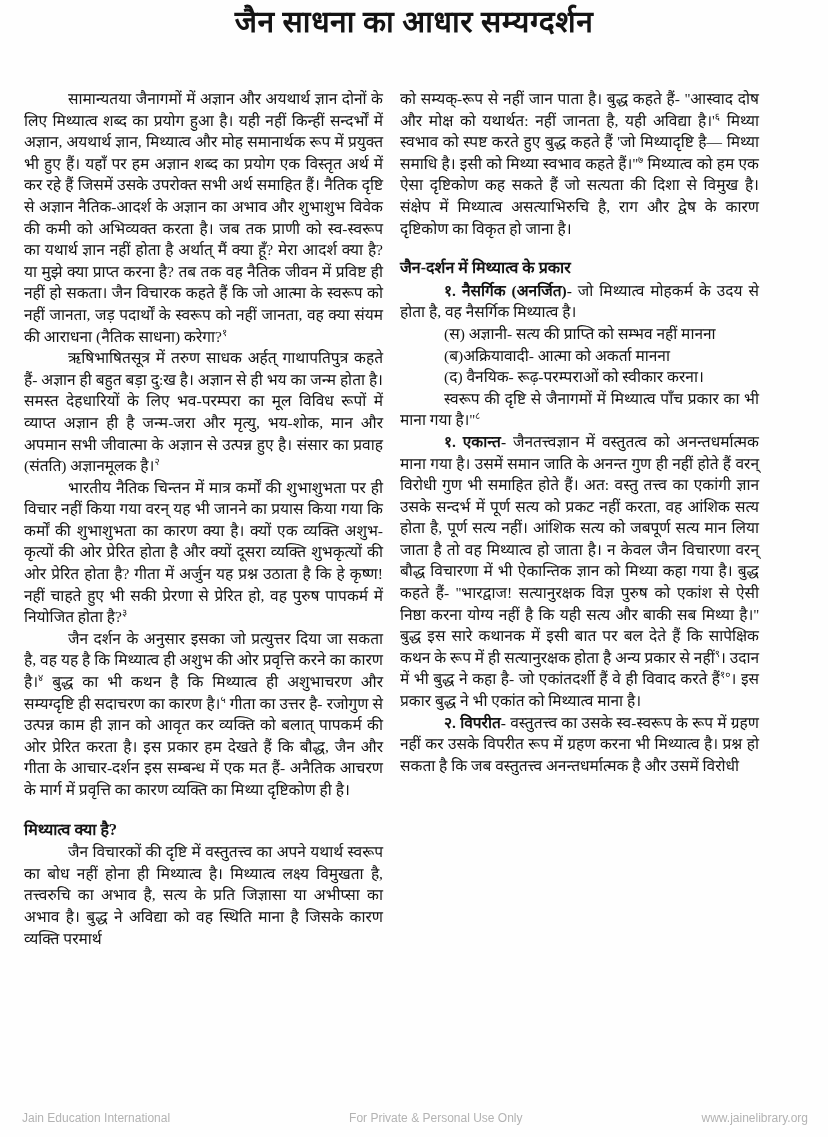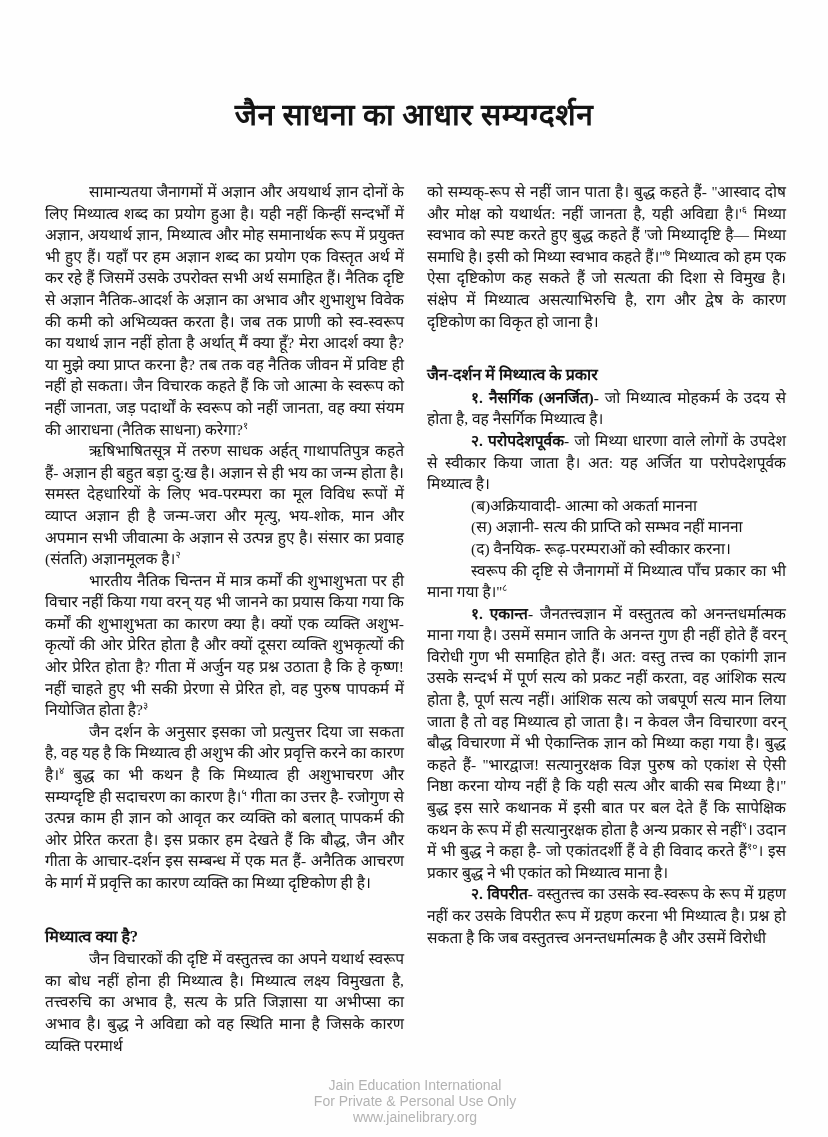--- a/index.html
+++ b/index.html
@@ -10,83 +10,80 @@
     font-family: "Liberation Serif", "DejaVu Serif", serif;
     position: relative;
     overflow: hidden;
   }
   .page-title {
     text-align: center;
     font-weight: bold;
     font-size: 30px;
     letter-spacing: 0.5px;
     margin: 0;
-    padding-top: 93px;
   }
   .columns {
     display: flex;
-    gap: 23px;
-    padding: 0 38px 0 45px;
+    gap: 17px;
+    padding: 0 38px 0 24px;
     margin-top: 47px;
   }
   .col {
     width: 359px;
     font-size: 15.5px;
     line-height: 21.6px;
     text-align: justify;
   }
   .col p.para { margin: 0; text-indent: 44px; }
   .col p.para.noindent { text-indent: 0; }
   .col h2.heading {
     font-size: 16px;
     font-weight: bold;
-    margin: 32px 0 1px 0;
+    margin: 18px 0 1px 0;
     text-align: left;
   }
   .col p.para b { font-weight: bold; }
   .col sup {
     font-size: 10px;
     line-height: 0;
     vertical-align: super;
   }
   .footer {
     position: absolute;
     left: 0; right: 0;
     bottom: 12px;
     display: flex;
     justify-content: space-between;
     align-items: center;
     padding: 0 20px 0 22px;
     font-family: "Liberation Sans", "DejaVu Sans", sans-serif;
-    font-size: 14px;
+    font-size: 12px;
     color: #b3b3b3;
-    flex-direction: column;
   }
 </style>
 </head>
 <body>
 
 <h1 class="page-title">जैन साधना का आधार सम्यग्दर्शन</h1>
 
 <div class="columns">
   <div class="col" id="col-left">
       <p class="para">सामान्यतया जैनागमों में अज्ञान और अयथार्थ ज्ञान दोनों के लिए मिथ्यात्व शब्द का प्रयोग हुआ है। यही नहीं किन्हीं सन्दर्भों में अज्ञान, अयथार्थ ज्ञान, मिथ्यात्व और मोह समानार्थक रूप में प्रयुक्त भी हुए हैं। यहाँ पर हम अज्ञान शब्द का प्रयोग एक विस्तृत अर्थ में कर रहे हैं जिसमें उसके उपरोक्त सभी अर्थ समाहित हैं। नैतिक दृष्टि से अज्ञान नैतिक-आदर्श के अज्ञान का अभाव और शुभाशुभ विवेक की कमी को अभिव्यक्त करता है। जब तक प्राणी को स्व-स्वरूप का यथार्थ ज्ञान नहीं होता है अर्थात् मैं क्या हूँ? मेरा आदर्श क्या है? या मुझे क्या प्राप्त करना है? तब तक वह नैतिक जीवन में प्रविष्ट ही नहीं हो सकता। जैन विचारक कहते हैं कि जो आत्मा के स्वरूप को नहीं जानता, जड़ पदार्थों के स्वरूप को नहीं जानता, वह क्या संयम की आराधना (नैतिक साधना) करेगा?<sup>१</sup></p>
       <p class="para">ऋषिभाषितसूत्र में तरुण साधक अर्हत् गाथापतिपुत्र कहते हैं- अज्ञान ही बहुत बड़ा दु:ख है। अज्ञान से ही भय का जन्म होता है। समस्त देहधारियों के लिए भव-परम्परा का मूल विविध रूपों में व्याप्त अज्ञान ही है जन्म-जरा और मृत्यु, भय-शोक, मान और अपमान सभी जीवात्मा के अज्ञान से उत्पन्न हुए है। संसार का प्रवाह (संतति) अज्ञानमूलक है।<sup>२</sup></p>
       <p class="para">भारतीय नैतिक चिन्तन में मात्र कर्मों की शुभाशुभता पर ही विचार नहीं किया गया वरन् यह भी जानने का प्रयास किया गया कि कर्मों की शुभाशुभता का कारण क्या है। क्यों एक व्यक्ति अशुभ-कृत्यों की ओर प्रेरित होता है और क्यों दूसरा व्यक्ति शुभकृत्यों की ओर प्रेरित होता है? गीता में अर्जुन यह प्रश्न उठाता है कि हे कृष्ण! नहीं चाहते हुए भी सकी प्रेरणा से प्रेरित हो, वह पुरुष पापकर्म में नियोजित होता है?<sup>३</sup></p>
       <p class="para">जैन दर्शन के अनुसार इसका जो प्रत्युत्तर दिया जा सकता है, वह यह है कि मिथ्यात्व ही अशुभ की ओर प्रवृत्ति करने का कारण है।<sup>४</sup> बुद्ध का भी कथन है कि मिथ्यात्व ही अशुभाचरण और सम्यग्दृष्टि ही सदाचरण का कारण है।<sup>५</sup> गीता का उत्तर है- रजोगुण से उत्पन्न काम ही ज्ञान को आवृत कर व्यक्ति को बलात् पापकर्म की ओर प्रेरित करता है। इस प्रकार हम देखते हैं कि बौद्ध, जैन और गीता के आचार-दर्शन इस सम्बन्ध में एक मत हैं- अनैतिक आचरण के मार्ग में प्रवृत्ति का कारण व्यक्ति का मिथ्या दृष्टिकोण ही है।</p>
       <h2 class="heading">मिथ्यात्व क्या है?</h2>
       <p class="para">जैन विचारकों की दृष्टि में वस्तुतत्त्व का अपने यथार्थ स्वरूप का बोध नहीं होना ही मिथ्यात्व है। मिथ्यात्व लक्ष्य विमुखता है, तत्त्वरुचि का अभाव है, सत्य के प्रति जिज्ञासा या अभीप्सा का अभाव है। बुद्ध ने अविद्या को वह स्थिति माना है जिसके कारण व्यक्ति परमार्थ</p>
     </div>
   <div class="col" id="col-right">
       <p class="para noindent">को सम्यक्-रूप से नहीं जान पाता है। बुद्ध कहते हैं- ''आस्वाद दोष और मोक्ष को यथार्थत: नहीं जानता है, यही अविद्या है।'<sup>६</sup> मिथ्या स्वभाव को स्पष्ट करते हुए बुद्ध कहते हैं 'जो मिथ्यादृष्टि है— मिथ्या समाधि है। इसी को मिथ्या स्वभाव कहते हैं।''<sup>७</sup> मिथ्यात्व को हम एक ऐसा दृष्टिकोण कह सकते हैं जो सत्यता की दिशा से विमुख है। संक्षेप में मिथ्यात्व असत्याभिरुचि है, राग और द्वेष के कारण दृष्टिकोण का विकृत हो जाना है।</p>
       <h2 class="heading">जैन-दर्शन में मिथ्यात्व के प्रकार</h2>
       <p class="para"><b>१. नैसर्गिक (अनर्जित)-</b> जो मिथ्यात्व मोहकर्म के उदय से होता है, वह नैसर्गिक मिथ्यात्व है।</p>
-      <p class="para"><b>२. परोपदेशपूर्वक-</b> जो मिथ्या धारणा वाले लोगों के उपदेश से स्वीकार किया जाता है। अत: यह अर्जित या परोपदेशपूर्वक मिथ्यात्व है।</p>
+      <p class="para">(स) अज्ञानी- सत्य की प्राप्ति को सम्भव नहीं मानना</p>
       <p class="para">(ब)अक्रियावादी- आत्मा को अकर्ता मानना</p>
-      <p class="para">(स) अज्ञानी- सत्य की प्राप्ति को सम्भव नहीं मानना</p>
       <p class="para">(द) वैनयिक- रूढ़-परम्पराओं को स्वीकार करना।</p>
       <p class="para">स्वरूप की दृष्टि से जैनागमों में मिथ्यात्व पाँच प्रकार का भी माना गया है।''<sup>८</sup></p>
       <p class="para"><b>१. एकान्त-</b> जैनतत्त्वज्ञान में वस्तुतत्व को अनन्तधर्मात्मक माना गया है। उसमें समान जाति के अनन्त गुण ही नहीं होते हैं वरन् विरोधी गुण भी समाहित होते हैं। अत: वस्तु तत्त्व का एकांगी ज्ञान उसके सन्दर्भ में पूर्ण सत्य को प्रकट नहीं करता, वह आंशिक सत्य होता है, पूर्ण सत्य नहीं। आंशिक सत्य को जबपूर्ण सत्य मान लिया जाता है तो वह मिथ्यात्व हो जाता है। न केवल जैन विचारणा वरन् बौद्ध विचारणा में भी ऐकान्तिक ज्ञान को मिथ्या कहा गया है। बुद्ध कहते हैं- ''भारद्वाज! सत्यानुरक्षक विज्ञ पुरुष को एकांश से ऐसी निष्ठा करना योग्य नहीं है कि यही सत्य और बाकी सब मिथ्या है।'' बुद्ध इस सारे कथानक में इसी बात पर बल देते हैं कि सापेक्षिक कथन के रूप में ही सत्यानुरक्षक होता है अन्य प्रकार से नहीं<sup>९</sup>। उदान में भी बुद्ध ने कहा है- जो एकांतदर्शी हैं वे ही विवाद करते हैं<sup>१०</sup>। इस प्रकार बुद्ध ने भी एकांत को मिथ्यात्व माना है।</p>
       <p class="para"><b>२. विपरीत-</b> वस्तुतत्त्व का उसके स्व-स्वरूप के रूप में ग्रहण नहीं कर उसके विपरीत रूप में ग्रहण करना भी मिथ्यात्व है। प्रश्न हो सकता है कि जब वस्तुतत्त्व अनन्तधर्मात्मक है और उसमें विरोधी</p>
     </div>
 </div>
 
 <div class="footer">
   <span>Jain Education International</span>
   <span>For Private &amp; Personal Use Only</span>

